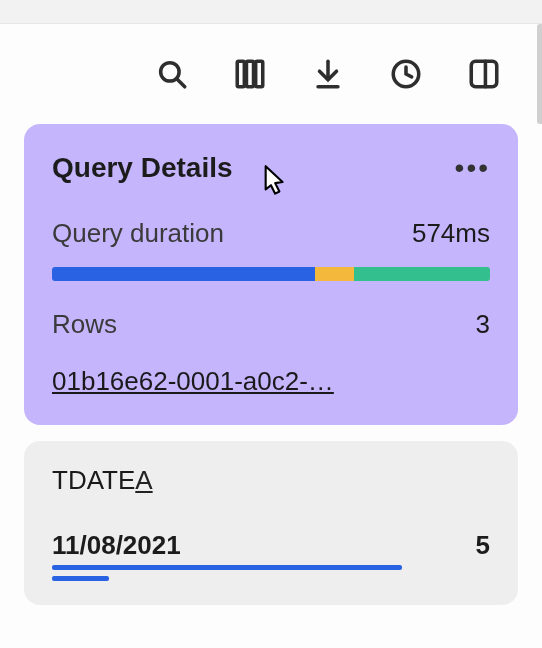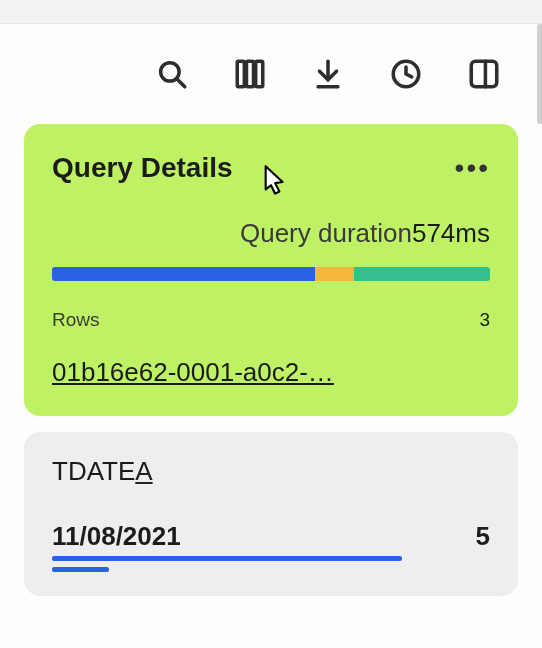--- a/index.html
+++ b/index.html
@@ -33,21 +33,21 @@
     color: #2e2e2e;
     cursor: pointer;
   }
   .tool-icon svg { width: 34px; height: 34px; stroke: currentColor; }
 
   .content {
     padding: 0 24px;
   }
 
   .card {
-    background: #bef264;
+    background: #c4b5fd;
     border-radius: 16px;
     padding: 28px 28px 28px 28px;
     margin-bottom: 16px;
   }
   .card--results {
     background: #eeeeee;
     padding: 24px 28px 0 28px;
   }
 
   .card-header {
@@ -73,21 +73,21 @@
     position: absolute;
     left: 203px;
     top: 10px;
     width: 34px;
     height: 38px;
     pointer-events: none;
   }
 
   .metric-row {
     display: flex;
-    justify-content: flex-end;
+    justify-content: space-between;
     align-items: baseline;
     margin-top: 34px;
     font-size: 26px;
   }
   .metric-label { color: #3a3a3a; font-weight: 400; }
   .metric-value { color: #1a1a1a; font-weight: 500; }
 
   .duration-bar {
     display: flex;
     height: 14px;
@@ -95,21 +95,21 @@
     overflow: hidden;
     margin-top: 18px;
   }
   .dur-seg { height: 100%; }
 
   .rows-row {
     display: flex;
     justify-content: space-between;
     align-items: baseline;
     margin-top: 28px;
-    font-size: 19px;
+    font-size: 26px;
   }
 
   .qid-row {
     display: flex;
     align-items: baseline;
     margin-top: 26px;
     font-size: 26px;
     gap: 40px;
   }
   .qid-value {

